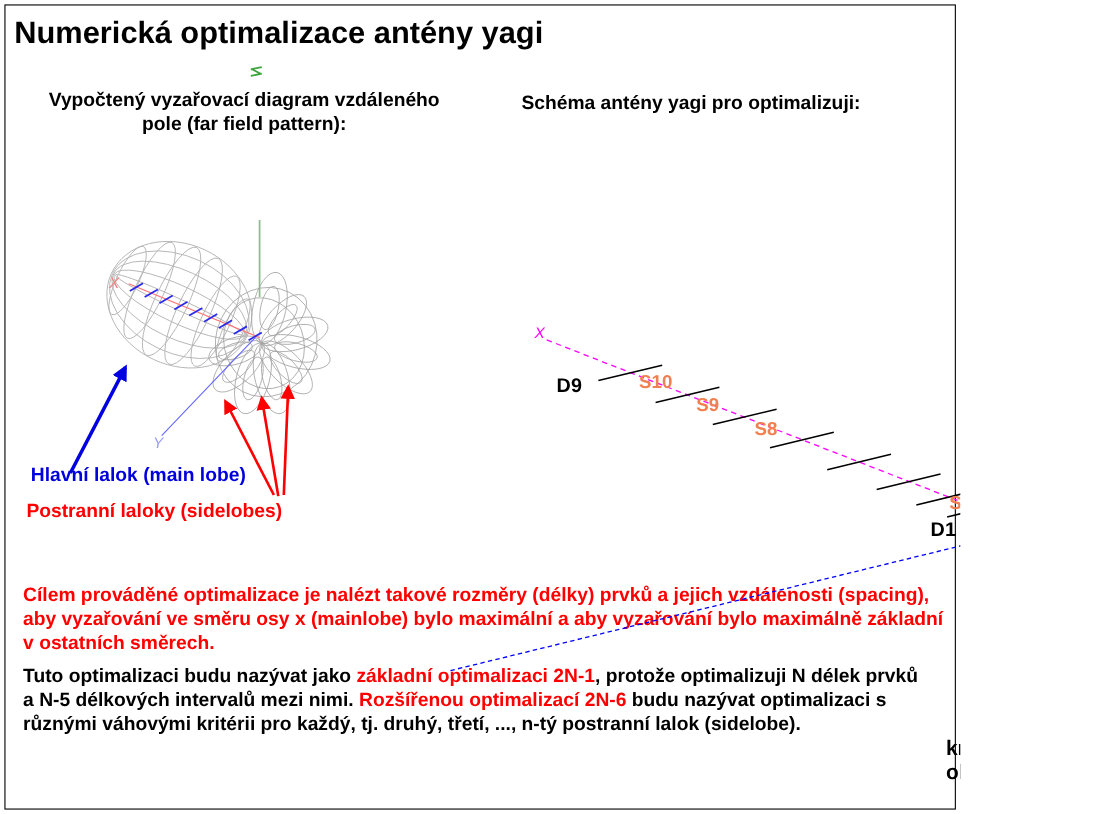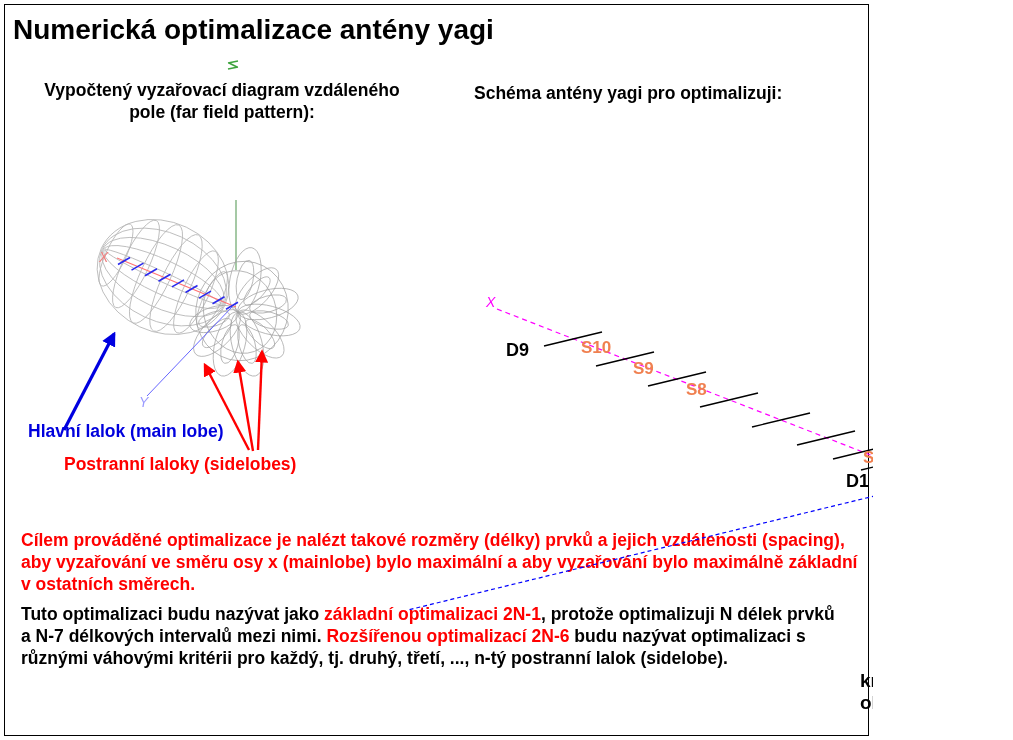--- a/index.html
+++ b/index.html
@@ -11,21 +11,21 @@
     overflow:hidden;
   }
   .frame{position:absolute;inset:4px;border:1.5px solid #000;}
   .abs{position:absolute;}
   .page-title{left:13px;top:14px;font-size:28px;font-weight:bold;letter-spacing:0;}
   .caption{font-size:17.5px;font-weight:bold;line-height:22px;color:#000;text-align:center;}
   .cap-left{left:12px;top:79px;width:420px;}
   .cap-right{left:474px;top:82px;}
   .lobe-label{font-size:17.5px;font-weight:bold;}
   .main-lobe-label{left:28px;top:421px;color:#0000dd;}
-  .side-lobes-label{left:24px;top:454px;color:#ff0000;margin-left:40px;}
+  .side-lobes-label{left:24px;top:454px;color:#ff0000;}
   .para{font-size:17.5px;font-weight:bold;line-height:22px;white-space:nowrap;}
   .para-goal{left:21px;top:529px;color:#ff0000;}
   .para-naming{left:21px;top:603px;color:#000;}
   .rseg{color:#ff0000;}
   .credit{left:860px;top:670px;font-size:19px;font-weight:bold;color:#000;}
   svg.layer{position:absolute;inset:0;width:1013px;height:740px;pointer-events:none;z-index:5;}
   .textlayer{z-index:1;}
   svg text{font-family:"Liberation Sans","DejaVu Sans",sans-serif;}
   .el-label{font-weight:bold;font-size:18px;fill:#000;}
   .sp-label{font-weight:bold;font-size:17px;fill:#f08050;}
@@ -51,21 +51,21 @@
     <div class="abs lobe-label side-lobes-label">Postranní laloky (sidelobes)</div>
 
     <div class="abs para para-goal">
       <div>Cílem prováděné optimalizace je nalézt takové rozměry (délky) prvků a jejich vzdálenosti (spacing),</div>
       <div>aby vyzařování ve směru osy x (mainlobe) bylo maximální a aby vyzařování bylo maximálně základní</div>
       <div>v ostatních směrech.</div>
     </div>
 
     <div class="abs para para-naming">
       <div><span>Tuto optimalizaci budu nazývat jako </span><span class="rseg">základní optimalizaci 2N-1</span><span>, protože optimalizuji N délek prvků</span></div>
-      <div><span>a N-7 délkových intervalů mezi nimi. </span><span class="rseg">Rozšířenou optimalizací 2N-6</span><span> budu nazývat optimalizaci s</span></div>
+      <div><span>a N-5 délkových intervalů mezi nimi. </span><span class="rseg">Rozšířenou optimalizací 2N-6</span><span> budu nazývat optimalizaci s</span></div>
       <div>různými váhovými kritérii pro každý, tj. druhý, třetí, ..., n-tý postranní lalok (sidelobe).</div>
     </div>
 
     <div class="abs credit">kreslil ok1ufc</div>
   </div>
 
   <svg class="layer" viewBox="0 0 1013 740">
     <defs>
       <marker id="mblue" viewBox="0 0 10 10" refX="8" refY="5" markerWidth="4.5" markerHeight="4.5" orient="auto">
           <path d="M0,0 L10,5 L0,10 z" fill="#0000e0"></path>

